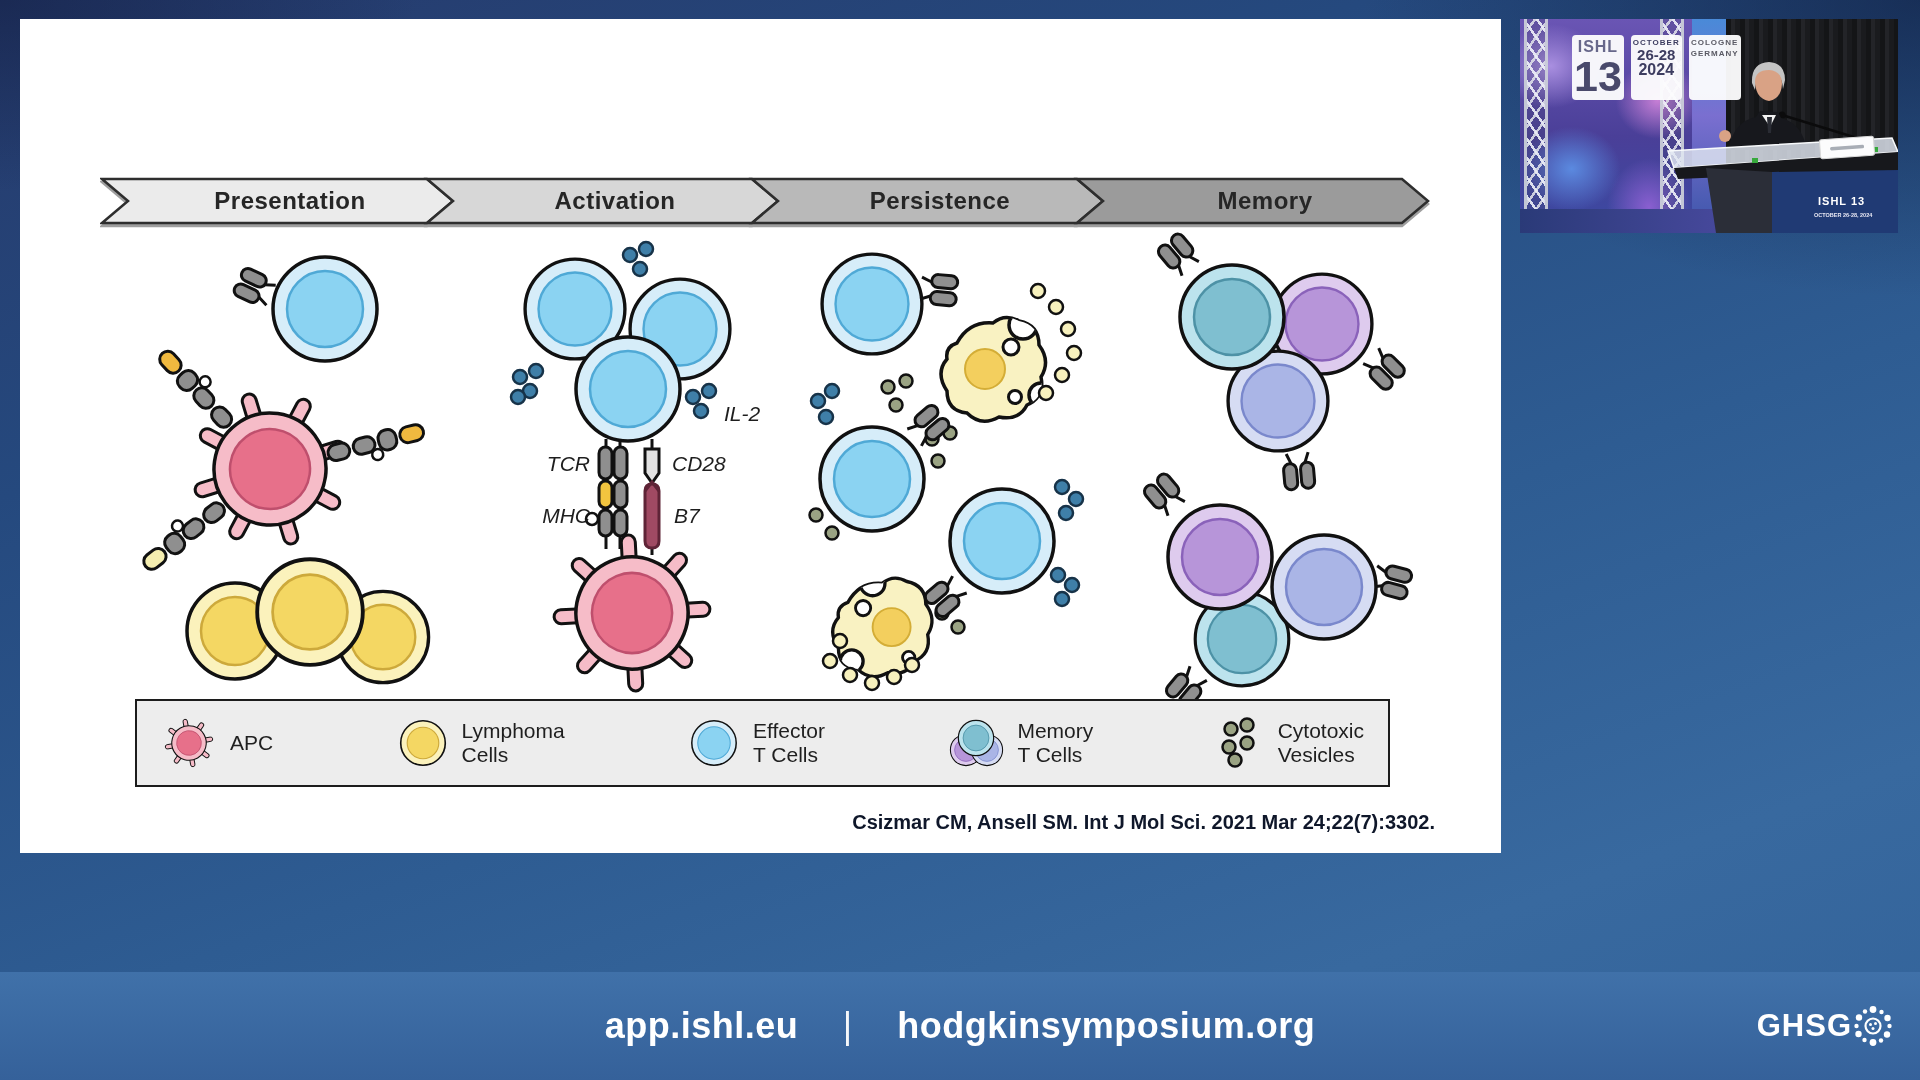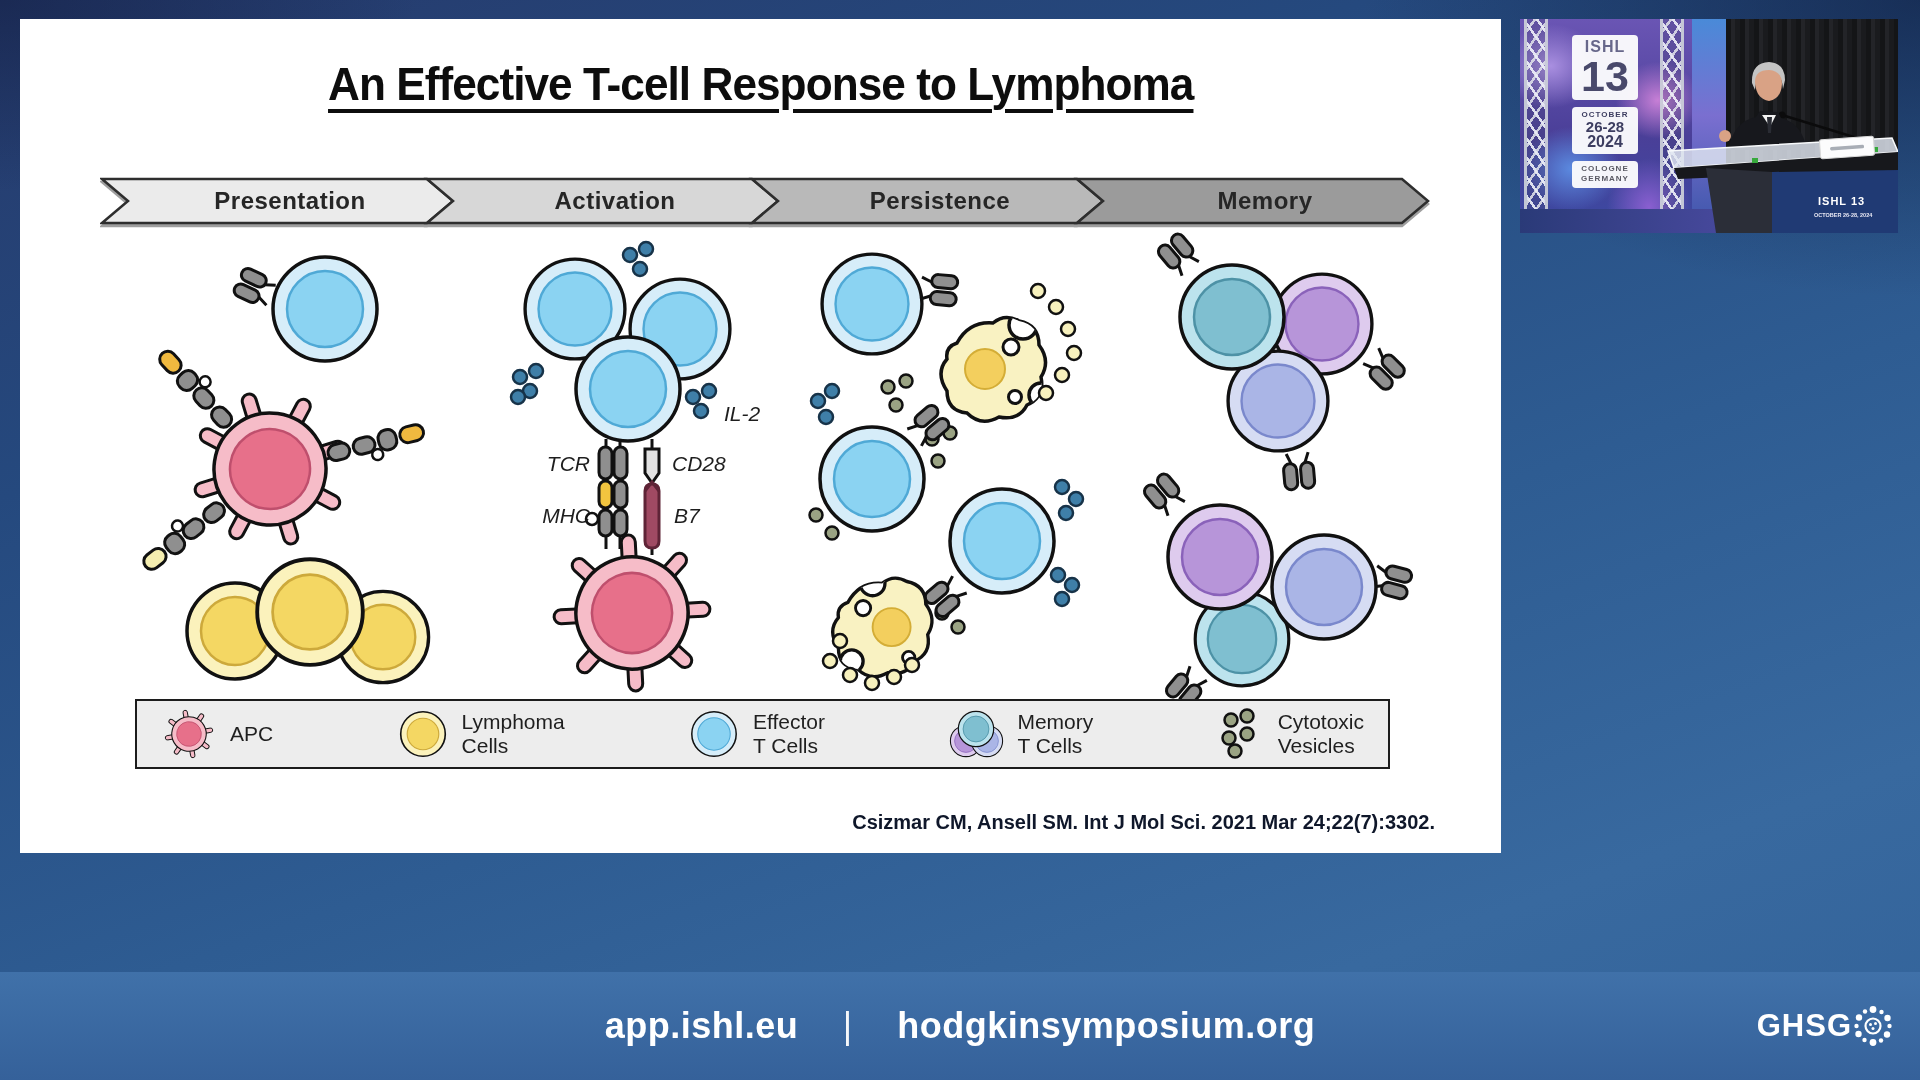--- a/index.html
+++ b/index.html
@@ -14,21 +14,21 @@
   .slide-title{position:absolute;left:0;right:0;top:38px;text-align:center;
     font-size:46px;font-weight:bold;letter-spacing:-1px;color:#0d0d0d;}
   .slide-title span{display:inline-block;transform:scaleX(.96);
     text-decoration:underline;text-decoration-thickness:4px;text-underline-offset:9px;}
   .arrows{position:absolute;left:80px;top:158px;filter:drop-shadow(0 3px 0 rgba(40,40,40,.45));}
   .arrows text{font-weight:bold;font-size:24px;fill:#262626;letter-spacing:.5px;}
   .cols{position:absolute;top:210px;left:0;}
   .colsvg{position:absolute;top:0;width:300px;height:470px;}
   .colsvg text{font-style:italic;font-size:21px;fill:#1e1e1e;}
   #col1{left:120px}#col2{left:460px}#col3{left:780px}#col4{left:1120px}
-  .legend{position:absolute;left:115px;top:680px;width:1255px;height:70px;background:#ededed;
+  .legend{position:absolute;left:115px;top:680px;width:1255px;height:88px;background:#ededed;
     border:2.5px solid #1c1c1c;display:flex;align-items:center;justify-content:space-between;
     padding:16px 24px;box-sizing:border-box;}
   .legend-item{display:flex;align-items:center;gap:13px;}
   .legend-label{font-size:21px;line-height:1.12;color:#1f1f1f;white-space:pre-line;}
   .citation{position:absolute;right:66px;top:792px;font-size:20px;font-weight:bold;color:#0f172a;}
   svg text{font-family:"Liberation Sans",sans-serif;}
   
   .video{position:absolute;left:1520px;top:19px;width:378px;height:214px;overflow:hidden;background:#15161a;}
   .vid-left{position:absolute;left:0;top:0;width:172px;height:100%;
     background:radial-gradient(70px 60px at 18% 22%,#a98fe0,transparent 70%),
@@ -38,21 +38,21 @@
       linear-gradient(180deg,#6a55b4,#4a3f98 55%,#3a4aa2);}
   .vid-led{position:absolute;left:172px;top:0;width:34px;height:100%;
     background:linear-gradient(180deg,#4a8ad8,#7a6fd0 45%,#3a55a8);}
   .vid-curtain{position:absolute;left:206px;top:0;right:0;height:100%;
     background:repeating-linear-gradient(90deg,#141517 0 5px,#232428 5px 9px,#1a1b1e 9px 14px);}
   .truss{position:absolute;top:0;width:24px;height:100%;opacity:.92;
     background:linear-gradient(90deg,#cdd1da 0 3px,transparent 3px calc(100% - 3px),#cdd1da calc(100% - 3px)),
       repeating-linear-gradient(55deg,rgba(243,245,250,.95) 0 2.5px,rgba(70,70,95,.12) 2.5px 11px),
       repeating-linear-gradient(-55deg,rgba(243,245,250,.95) 0 2.5px,rgba(70,70,95,.12) 2.5px 11px);}
   .truss-l{left:4px}.truss-r{left:140px}
-  .banner{position:absolute;left:52px;top:16px;width:66px;display:flex;flex-direction:column;gap:7px;}
+  .banner{position:absolute;left:52px;top:16px;width:66px;display:flex;flex-direction:row;gap:7px;}
   .bnr-box{background:rgba(252,252,253,.96);border-radius:4px;text-align:center;padding:3px 2px;}
   .bnr-ishl{font-size:16px;font-weight:bold;letter-spacing:1px;color:#67678a;}
   .bnr-13{font-size:43px;font-weight:bold;color:#49496b;line-height:.95;}
   .bnr-oct{font-size:8px;font-weight:bold;letter-spacing:1px;color:#3d3d60;}
   .bnr-days{font-size:15px;font-weight:bold;color:#3d3d60;line-height:1;}
   .bnr-year{font-size:16px;font-weight:bold;color:#3d3d60;line-height:1.05;}
   .bnr-city{font-size:8px;font-weight:bold;letter-spacing:1px;color:#5a5a64;line-height:1.35;}
   .vid-floor{position:absolute;left:0;bottom:0;width:100%;height:24px;
     background:radial-gradient(60px 30px at 88% 20%,#8a5fd0,transparent 75%),
       linear-gradient(90deg,#2a3a78,#4a4aa0 60%,#6a55b8);}
@@ -122,23 +122,20 @@
       </g>
       <path id="blob" d="M -38 -28 Q -26 -50 -2 -48 Q 10 -58 24 -50 Q 44 -46 44 -26 Q 56 -10 46 6 Q 50 26 32 34 Q 24 50 4 46 Q -14 56 -28 42 Q -48 40 -48 20 Q -60 2 -48 -12 Q -50 -24 -38 -28 Z"></path>
       <circle id="vdot" r="7" fill="#f7f1bd" stroke="#111" stroke-width="2.5"></circle>
       <circle id="odot" r="6.5" fill="#9aa383" stroke="#111" stroke-width="2.5"></circle>
       <circle id="bdot" r="7" fill="#3f7fa8" stroke="#173349" stroke-width="2.5"></circle>
     </defs>
   </svg>
 
   <div class="slide">
 
-    <div class="slide-title">
-      <span>An Effective T-cell Response to Lymphoma</span>
-    </div>
 
     <svg class="arrows" width="1330" height="50" viewBox="0 0 1330 50">
       <polygon stroke="#2e2e2e" stroke-width="2.5" points="2,2 327,2 353,24 327,46 2,46 28,24" fill="#ebebeb"></polygon>
       <polygon stroke="#2e2e2e" stroke-width="2.5" points="327,2 652,2 678,24 652,46 327,46 353,24" fill="#d7d7d7"></polygon>
       <polygon stroke="#2e2e2e" stroke-width="2.5" points="652,2 977,2 1003,24 977,46 652,46 678,24" fill="#b9b9b9"></polygon>
       <polygon stroke="#2e2e2e" stroke-width="2.5" points="977,2 1302,2 1328,24 1302,46 977,46 1003,24" fill="#9b9b9b"></polygon>
       <text x="190" y="32" text-anchor="middle">Presentation</text>
       <text x="515" y="32" text-anchor="middle">Activation</text>
       <text x="840" y="32" text-anchor="middle">Persistence</text>
       <text x="1165" y="32" text-anchor="middle">Memory</text>

